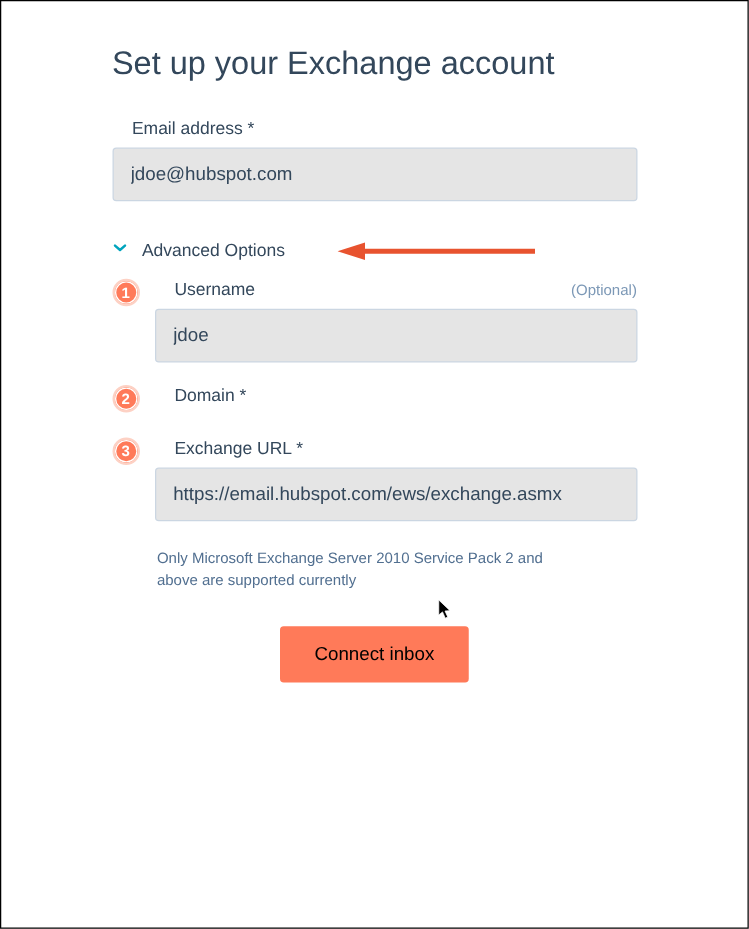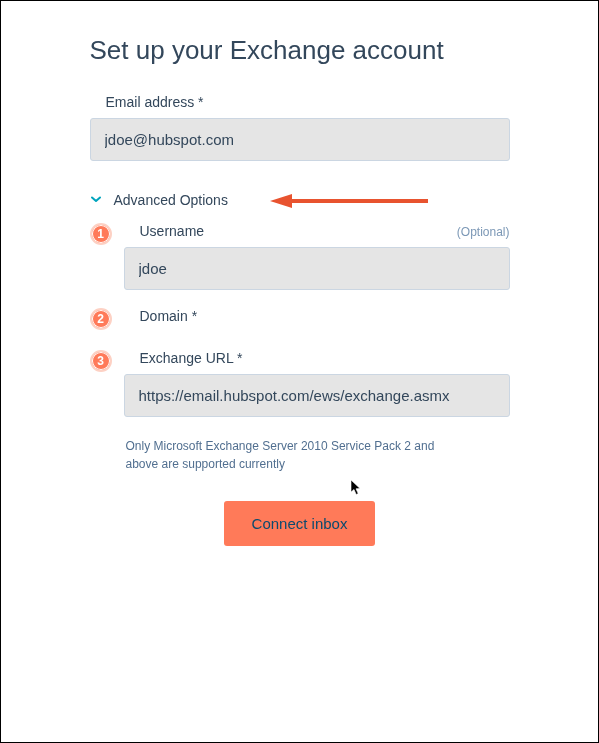--- a/index.html
+++ b/index.html
@@ -115,21 +115,21 @@
       line-height: 1.5;
       max-width: 340px;
     }
     .button-row {
       text-align: center;
       margin-top: 28px;
       position: relative;
     }
     .connect-btn {
       background: #ff7a59;
-      color: #0c4a6e;
+      color: #000000;
       border: none;
       padding: 14px 28px;
       font-size: 15px;
       border-radius: 3px;
       cursor: pointer;
       font-family: inherit;
     }
     .cursor-icon {
       position: absolute;
       left: 260px;

